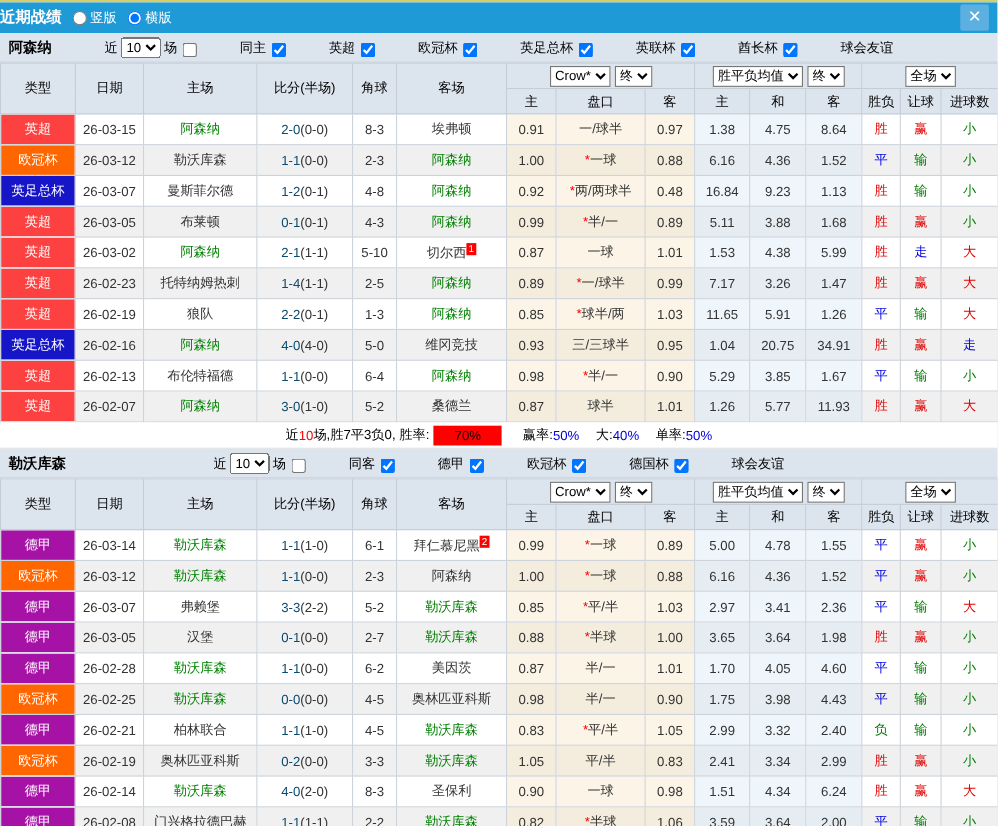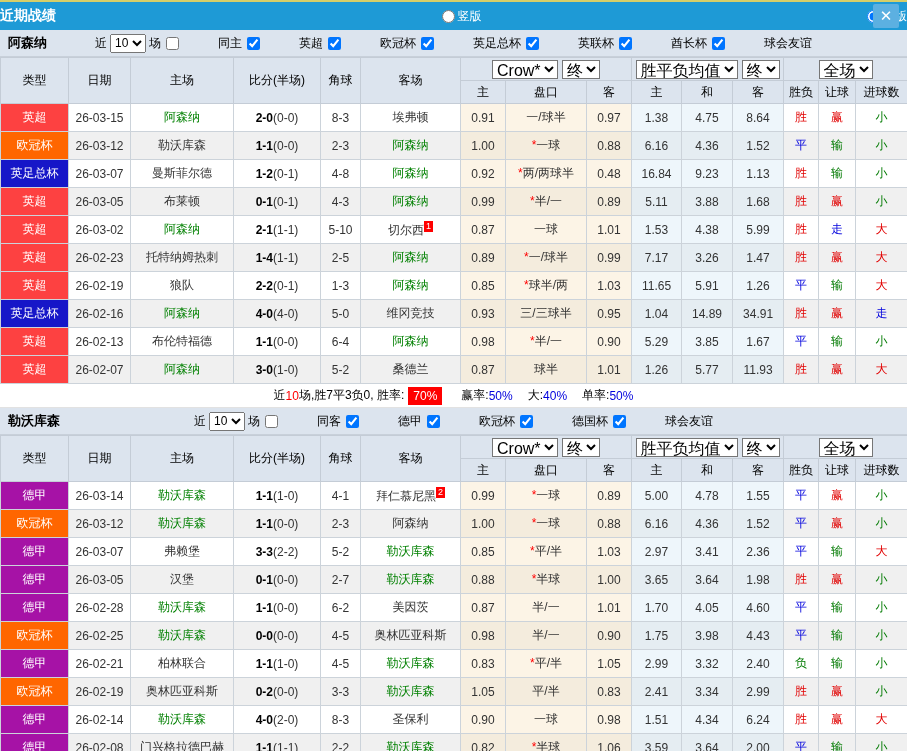--- a/index.html
+++ b/index.html
@@ -2,61 +2,61 @@
 <html><head>
 <meta charset="utf-8">
 <style>
   html,body{margin:0;padding:0;background:#e8e8e8;}
   .window{
     width:907px;height:751px;overflow:hidden;background:#fff;
     font-family:"Liberation Sans","DejaVu Sans",sans-serif;
     border-top:2px solid #d6ce69;box-sizing:border-box;position:relative;
   }
   
-  .titlebar{height:28px;background:#1e9ad6;display:flex;align-items:center;justify-content:space-between;position:relative;color:#fff;}
+  .titlebar{height:28px;background:#1e9ad6;display:flex;align-items:center;justify-content:flex-start;position:relative;color:#fff;}
   .titlebar .title{font-weight:bold;font-size:14px;}
   .titlebar label{display:inline-flex;align-items:center;font-size:12px;margin-left:4px;color:#fff;cursor:pointer;}
   .titlebar input[type=radio]{margin:0 3px 0 6px;}
   .close-btn{position:absolute;right:8px;top:2px;width:26px;height:24px;background:#5cb0e1;color:#fff;
     font-weight:bold;text-align:center;line-height:24px;font-size:15px;cursor:pointer;border-radius:2px;}
   
   .section-header{height:26px;background:#dce4ee;border-bottom:1px solid #c8d0da;display:flex;align-items:center;position:relative;}
   .team-name{font-weight:bold;font-size:13px;color:#000;padding-left:8px;z-index:2;}
   .filters{position:absolute;left:0;right:0;display:flex;align-items:center;justify-content:center;font-size:12px;color:#000;}
   .filters select{font-size:12px;height:19px;margin:0 3px;}
-  .filters label{display:inline-flex;align-items:center;cursor:pointer;gap:38px;}
+  .filters label{display:inline-flex;align-items:flex-end;cursor:pointer;gap:38px;}
   .filters input[type=checkbox]{margin:0 1px 0 5px;width:13px;height:13px;}
   
   table{width:907px;table-layout:fixed;border-collapse:collapse;font-size:12px;text-align:center;}
   th{background:#dce4ee;font-weight:normal;color:#000;border:1px solid #c4ccd6;height:22px;padding:0;}
-  th select{font-size:16px;height:19px;margin:0 2px;background:#fff;}
+  th select{font-size:12px;height:19px;margin:0 2px;background:#fff;}
   td{border:1px solid #ccd3da;height:26.8px;padding:0;color:#333;overflow:hidden;white-space:nowrap;}
   tbody tr:nth-child(even) td{background:#f0f0f0;}
   td.c-asian{background:#fcf4e6;}
   tbody tr:nth-child(even) td.c-asian{background:#f4ecdd;}
   td.c-euro{background:#eef6fb;}
   tbody tr:nth-child(even) td.c-euro{background:#e5edf2;}
   td.c-type{padding:0;}
   .badge{display:block;line-height:27px;height:100%;color:#fff;font-size:12px;}
   .badge-red{background:#fd4141;}
   .badge-orange{background:#ff6600;}
   .badge-blue{background:#1616c8;}
   .badge-purple{background:#a612a6;}
   .team-hl{color:#008000;}
-  .ft{color:#000000;font-weight:bold;}
+  .ft{color:#0c4a6e;}
   .ht{color:#333;}
   .num-badge{background:#f00;color:#fff;font-size:9px;padding:0 2px;line-height:11px;display:inline-block;vertical-align:super;}
   .star{color:#f00;}
   .t-red{color:#e10000;}
   .t-blue{color:#0000dd;}
   .t-green{color:#007a00;}
   
   .summary{height:23px;display:flex;align-items:center;justify-content:center;font-size:12px;color:#000;border-bottom:1px solid #e2e2e2;background:#fff;}
   .summary .red-num{color:#f00;}
-  .win-rate{background:#f00;color:#ffffff;padding:2px 5px;margin:0 4px;}
+  .win-rate{background:#f00;color:#000000;padding:2px 19px;margin:0 4px;}
   .stat-label{margin-left:15px;}
   .stat-val{color:#0000dd;}
 </style>
 </head>
 <body>
 
 <div class="window">
 
   <div class="titlebar">
     <span class="title">近期战绩</span>
@@ -298,21 +298,21 @@
           </td>
     <td>26-02-16</td>
     <td><span class="team-hl">阿森纳</span></td>
     <td><span class="ft">4-0</span><span class="ht">(4-0)</span></td>
     <td>5-0</td>
     <td><span>维冈竞技</span></td>
     <td class="c-asian">0.93</td>
     <td class="c-asian"><span class="star"></span><span>三/三球半</span></td>
     <td class="c-asian">0.95</td>
     <td class="c-euro">1.04</td>
-    <td class="c-euro">14.89</td>
+    <td class="c-euro">20.75</td>
     <td class="c-euro">34.91</td>
     <td class="t-red">胜</td>
     <td class="t-red">赢</td>
     <td class="t-blue">走</td>
   </tr>
         <tr>
     <td class="c-type">
             <span class="badge badge-red">英超</span>
           </td>
     <td>26-02-13</td>
@@ -443,21 +443,21 @@
       </tr>
     </thead>
     <tbody>
         <tr>
     <td class="c-type">
             <span class="badge badge-purple">德甲</span>
           </td>
     <td>26-03-14</td>
     <td><span class="team-hl">勒沃库森</span></td>
     <td><span class="ft">1-1</span><span class="ht">(1-0)</span></td>
-    <td>4-1</td>
+    <td>6-1</td>
     <td><span>拜仁慕尼黑</span><span class="num-badge">2</span></td>
     <td class="c-asian">0.99</td>
     <td class="c-asian"><span class="star">*</span><span>一球</span></td>
     <td class="c-asian">0.89</td>
     <td class="c-euro">5.00</td>
     <td class="c-euro">4.78</td>
     <td class="c-euro">1.55</td>
     <td class="t-blue">平</td>
     <td class="t-red">赢</td>
     <td class="t-green">小</td>

